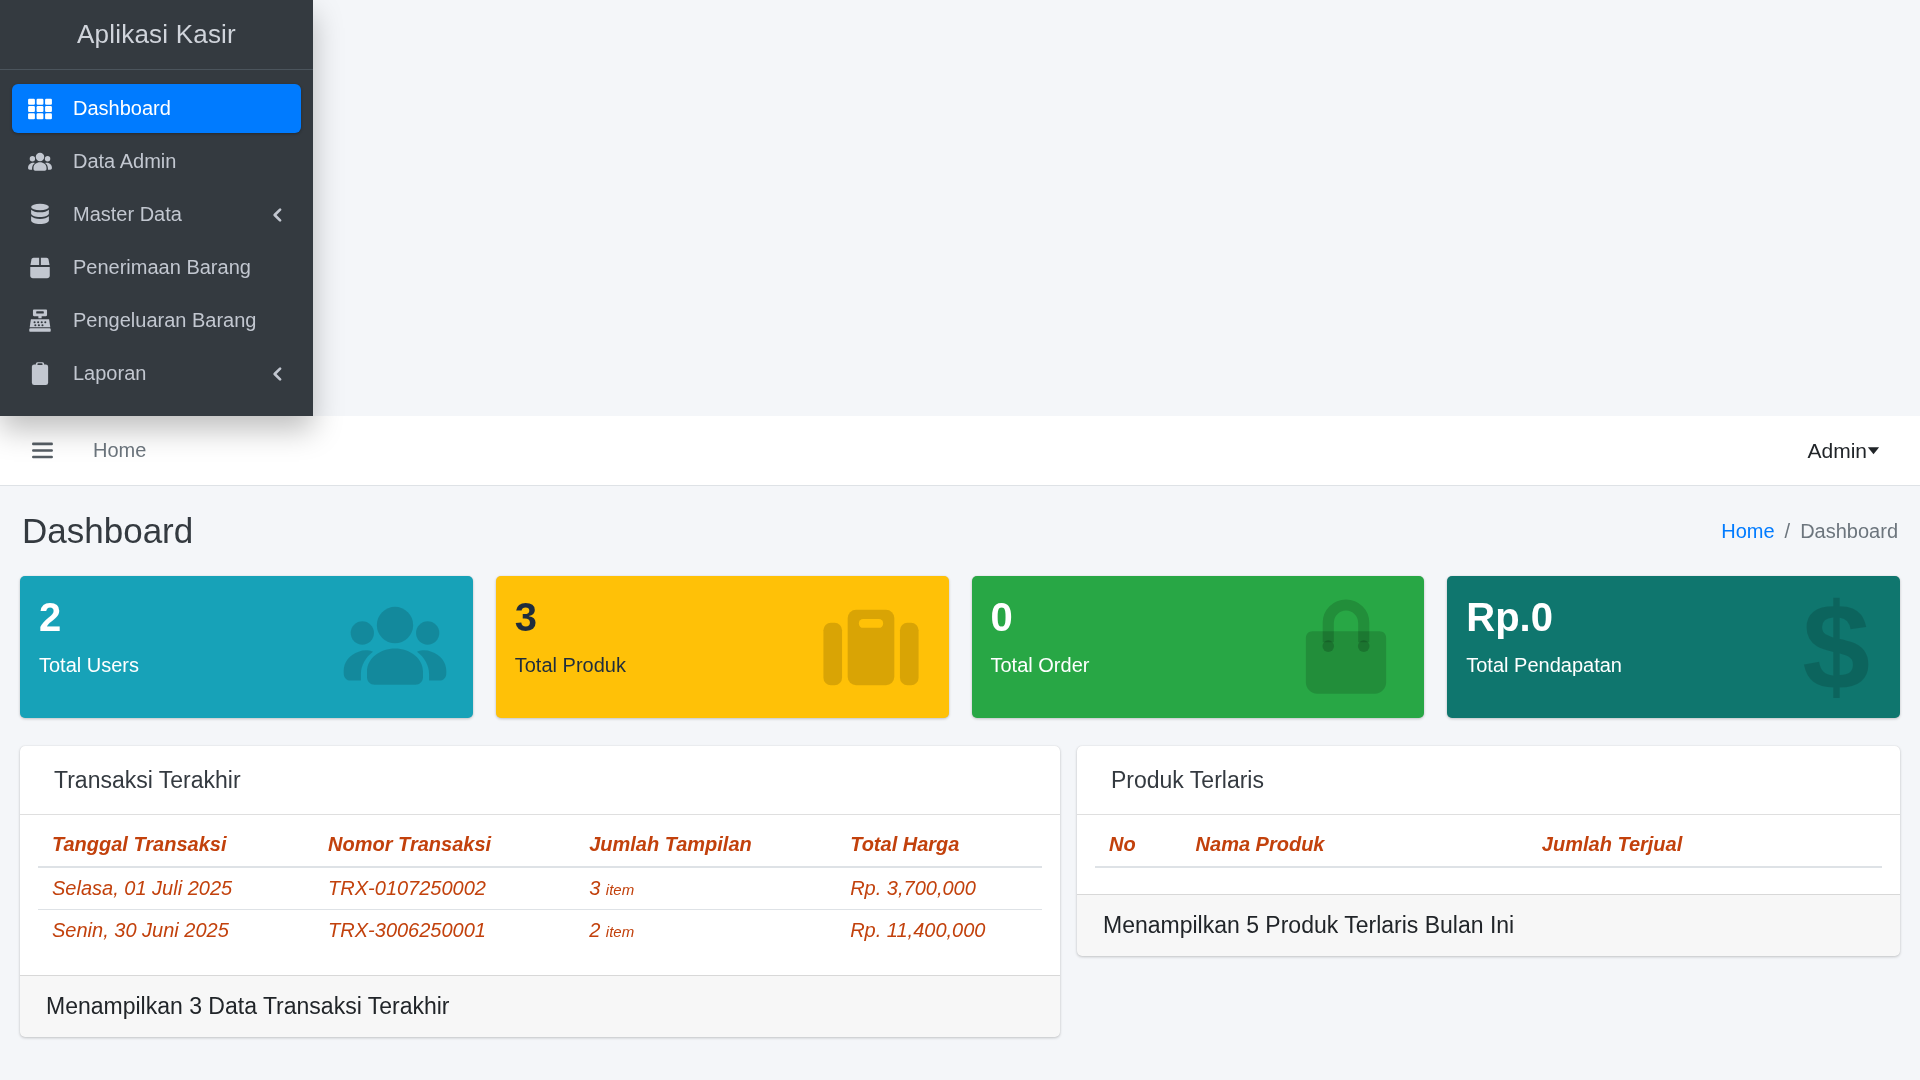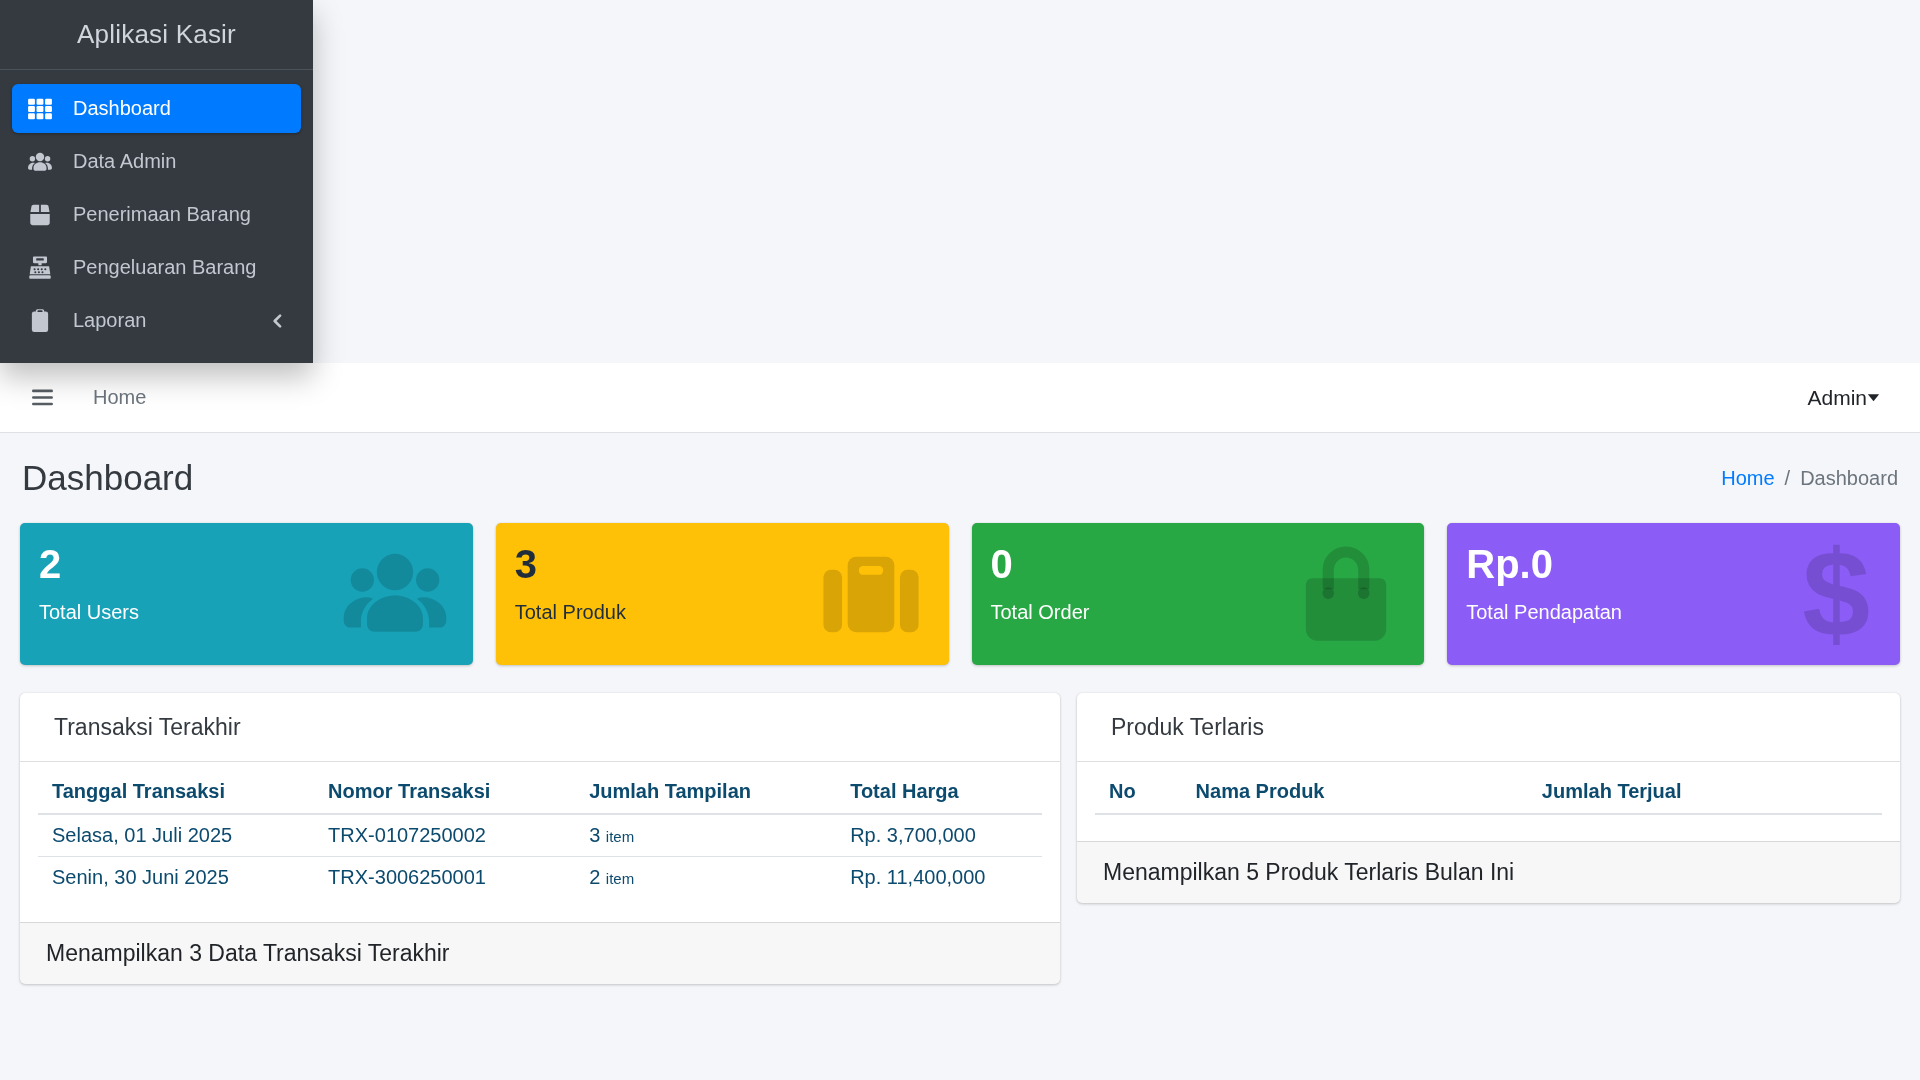--- a/index.html
+++ b/index.html
@@ -40,33 +40,33 @@
   .breadcrumb .current { color:#6c757d; }
 
   
   .stats-row { display:grid; grid-template-columns:repeat(4,1fr); gap:23px; margin-bottom:28px; }
   .small-box { position:relative; height:142px; border-radius:5px; padding:18px 19px; color:#fff; box-shadow:0 0 1px rgba(0,0,0,.125),0 1px 3px rgba(0,0,0,.2); overflow:hidden; }
   .small-box h3 { font-size:40px; font-weight:700; line-height:46px; margin-bottom:14px; }
   .small-box p { font-size:20px; }
   .bg-info { background:#17a2b8; }
   .bg-warning { background:#ffc107; color:#1f2d3d; }
   .bg-success { background:#28a745; }
-  .bg-teal { background:#8b5cf6; }
+  .bg-teal { background:#0f766e; }
   .sb-icon { position:absolute; right:22px; top:50%; transform:translateY(-50%); color:rgba(0,0,0,0.15); }
   .sb-icon svg { width:112px; height:112px; display:block; }
   .sb-icon.dollar { font-size:122px; font-weight:700; line-height:1; right:30px; font-family:"Liberation Sans",sans-serif; }
 
   
   .row-bottom { display:flex; gap:17px; align-items:flex-start; }
   .card { background:#fff; border-radius:5px; box-shadow:0 0 1px rgba(0,0,0,.125),0 1px 3px rgba(0,0,0,.2); }
   .card-transactions { width:1040px; flex:none; }
   .card-products { flex:1; }
   .card-header { padding:18px 34px; border-bottom:1px solid rgba(0,0,0,.125); font-size:23px; color:#343a40; line-height:32px; }
   .card-body { padding:8px 18px 24px; }
-  table { width:100%; border-collapse:collapse; font-size:20px; color:#0c4a6e; }
+  table { width:100%; border-collapse:collapse; font-size:20px; color:#c2410c;font-style:italic; }
   th { text-align:left; font-weight:700; padding:10px 14px; border-bottom:2px solid #dee2e6; white-space:nowrap; }
   td { padding:9px 14px; white-space:nowrap; }
   tbody tr + tr td { border-top:1px solid #dee2e6; }
   td .unit { font-size:15px; }
   .t-col1{width:27.5%} .t-col2{width:26%} .t-col3{width:26%} .t-col4{width:20.5%}
   .p-col1{width:11%} .p-col2{width:44%} .p-col3{width:45%}
   .card-footer { background:rgba(0,0,0,.03); border-top:1px solid rgba(0,0,0,.125); padding:17px 26px; font-size:23px; color:#212529; border-radius:0 0 5px 5px; }
   .products-body { padding-bottom:26px; }
 </style>
 </head>
@@ -102,20 +102,35 @@
               <circle cx="19" cy="9" r="2.5"></circle>
               <circle cx="12" cy="7.3" r="3.9"></circle>
               <path d="M12 12.3c3.3 0 6 2.2 6 4.9v1.3c0 .9-.7 1.6-1.6 1.6H7.6c-.9 0-1.6-.7-1.6-1.6v-1.3c0-2.7 2.7-4.9 6-4.9z"></path>
               <path d="M7.3 13c-1.6 1.2-2.6 2.9-2.6 4.8v1.4H2.5c-.9 0-1.5-.7-1.5-1.6v-.5c0-1.9 1.3-3.5 3.2-4.1.5-.2 1-.3 1.5-.3.55 0 1.1.1 1.6.3z"></path>
               <path d="M16.7 13c.5-.2 1.05-.3 1.6-.3.5 0 1 .1 1.5.3 1.9.6 3.2 2.2 3.2 4.1v.5c0 .9-.6 1.6-1.5 1.6h-2.2v-1.4c0-1.9-1-3.6-2.6-4.8z"></path>
             </svg>
         </span>
         <span class="nav-label">Data Admin</span>
       </a>
 
+      <a class="nav-item">
+        <span class="nav-icon">
+          <svg viewBox="0 0 24 24" fill="currentColor">
+              <ellipse cx="12" cy="4.6" rx="8.2" ry="3"></ellipse>
+              <path d="M3.8 7.1c1.5 1.5 4.6 2.4 8.2 2.4s6.7-.9 8.2-2.4v3.5c0 1.8-3.7 3.2-8.2 3.2s-8.2-1.4-8.2-3.2z"></path>
+              <path d="M3.8 13.2c1.5 1.5 4.6 2.4 8.2 2.4s6.7-.9 8.2-2.4v3.9c0 1.8-3.7 3.2-8.2 3.2s-8.2-1.4-8.2-3.2z"></path>
+            </svg>
+        </span>
+        <span class="nav-label">Master Data</span>
+        <span class="chev">
+          <svg viewBox="0 0 24 24" fill="none" stroke="currentColor" stroke-width="3.2" stroke-linecap="round" stroke-linejoin="round">
+              <path d="M14.5 5.5L8 12l6.5 6.5"></path>
+            </svg>
+        </span>
+      </a>
 
       <a class="nav-item">
         <span class="nav-icon">
           <svg viewBox="0 0 24 24" fill="currentColor">
               <path d="M3.2 9.3l.9-5.2c.2-.9 1-1.6 1.9-1.6h5.2v6.8z"></path>
               <path d="M12.8 2.5H18c1 0 1.8.7 1.9 1.6l.9 5.2h-8z"></path>
               <path d="M3 11.1h18v8.1c0 1.3-1.1 2.3-2.4 2.3H5.4c-1.3 0-2.4-1-2.4-2.3z"></path>
             </svg>
         </span>
         <span class="nav-label">Penerimaan Barang</span>

